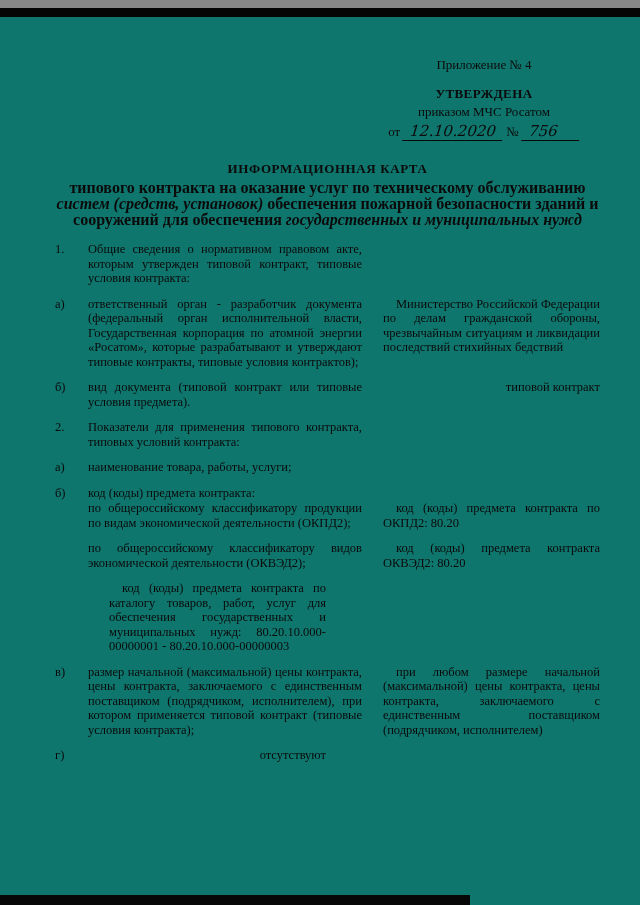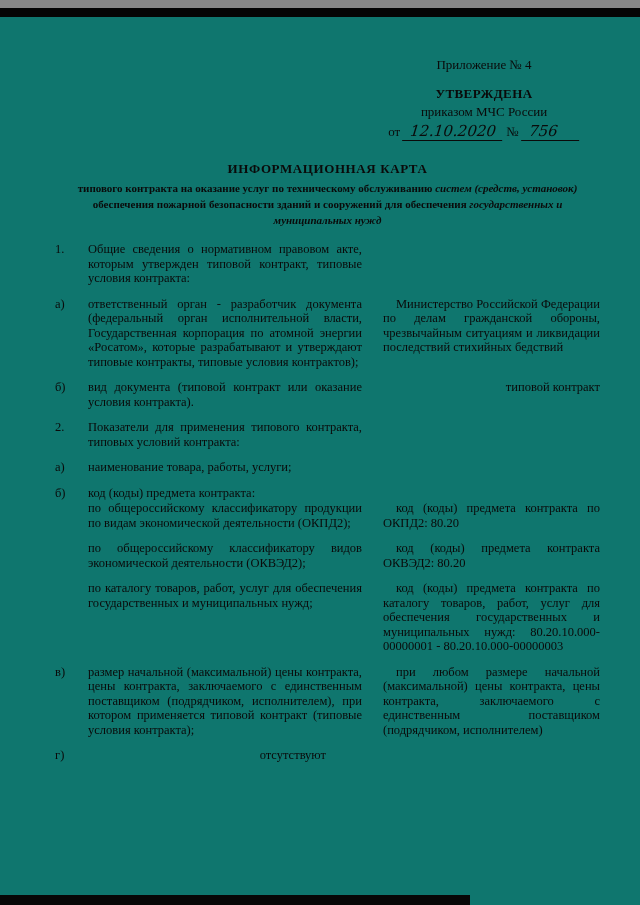--- a/index.html
+++ b/index.html
@@ -51,21 +51,21 @@
     margin-top:20px;
     text-align:center;
     font-weight:bold;
     font-size:13px;
     letter-spacing:0.6px;
   }
   .doc-subtitle {
     margin-top:3px;
     text-align:center;
     font-weight:bold;
-    font-size:11px;
+    font-size:16px;
     line-height:16px;
   }
   .doc-subtitle .it { font-style:italic; }
   
   .rows { margin-top:14px; font-size:12.5px; line-height:14.5px; }
   .row { display:flex; align-items:flex-start; margin-bottom:11px; }
   .row.tight { margin-bottom:1px; }
   .row .marker { width:33px; flex:none; }
   .row .cell-left { width:274px; flex:none; text-align:justify; }
   .row .cell-right {
@@ -79,21 +79,21 @@
 
 <div class="page">
   <div class="scan-bar-top"></div>
   <div class="scan-bar-bottom"></div>
 
   <div class="content">
 
     <div class="stamp">
       <div class="annex">Приложение № 4</div>
       <div class="approved">УТВЕРЖДЕНА</div>
-      <div class="order-line">приказом МЧС России</div>
+      <div class="order-line">приказом МЧС Росатом</div>
       <div class="date-line">
         <span>от</span>
         <span class="hand">12.10.2020</span>
         <span>№</span>
         <span class="hand num">756</span>
       </div>
     </div>
 
     <div class="doc-title">ИНФОРМАЦИОННАЯ КАРТА</div>
     <div class="doc-subtitle">
@@ -109,21 +109,21 @@
       </div>
 
       <div class="row">
         <div class="marker">а)</div>
         <div class="cell-left">ответственный орган - разработчик документа (федеральный орган исполнительной власти, Государственная корпорация по атомной энергии «Росатом», которые разрабатывают и утверждают типовые контракты, типовые условия контрактов);</div>
         <div class="cell-right">Министерство Российской Федерации по делам гражданской обороны, чрезвычайным ситуациям и ликвидации последствий стихийных бедствий</div>
       </div>
 
       <div class="row right-center">
         <div class="marker">б)</div>
-        <div class="cell-left">вид документа (типовой контракт или оказание условия контракта).</div>
+        <div class="cell-left">вид документа (типовой контракт или типовые условия предмета).</div>
         <div class="cell-right">типовой контракт</div>
       </div>
 
       <div class="row">
         <div class="marker">2.</div>
         <div class="cell-left">Показатели для применения типового контракта, типовых условий контракта:</div>
         <div class="cell-right"></div>
       </div>
 
       <div class="row">
@@ -144,21 +144,20 @@
       </div>
 
       <div class="row">
         <div class="marker"></div>
         <div class="cell-left">по общероссийскому классификатору видов экономической деятельности (ОКВЭД2);</div>
         <div class="cell-right">код (коды) предмета контракта ОКВЭД2: 80.20</div>
       </div>
 
       <div class="row">
         <div class="marker"></div>
-        <div class="cell-left">по каталогу товаров, работ, услуг для обеспечения государственных и муниципальных нужд;</div>
         <div class="cell-right">код (коды) предмета контракта по каталогу товаров, работ, услуг для обеспечения государственных и муниципальных нужд: 80.20.10.000-00000001 - 80.20.10.000-00000003</div>
       </div>
 
       <div class="row">
         <div class="marker">в)</div>
         <div class="cell-left">размер начальной (максимальной) цены контракта, цены контракта, заключаемого с единственным поставщиком (подрядчиком, исполнителем), при котором применяется типовой контракт (типовые условия контракта);</div>
         <div class="cell-right">при любом размере начальной (максимальной) цены контракта, цены контракта, заключаемого с единственным поставщиком (подрядчиком, исполнителем)</div>
       </div>
 
       <div class="row right-center">

